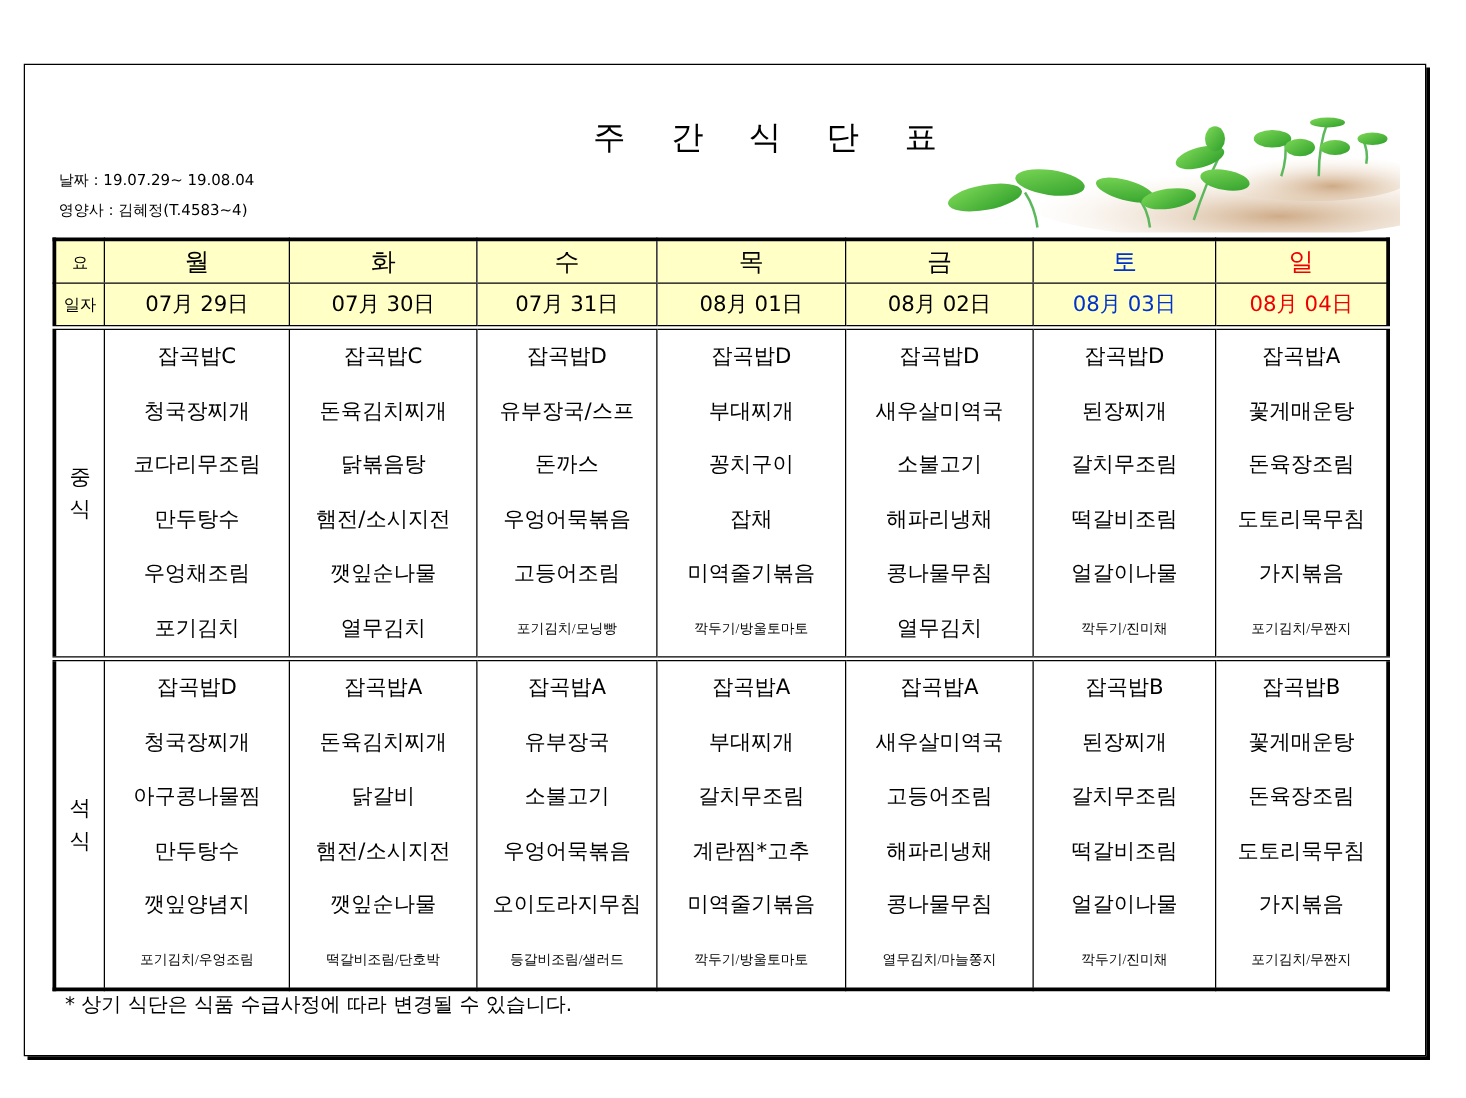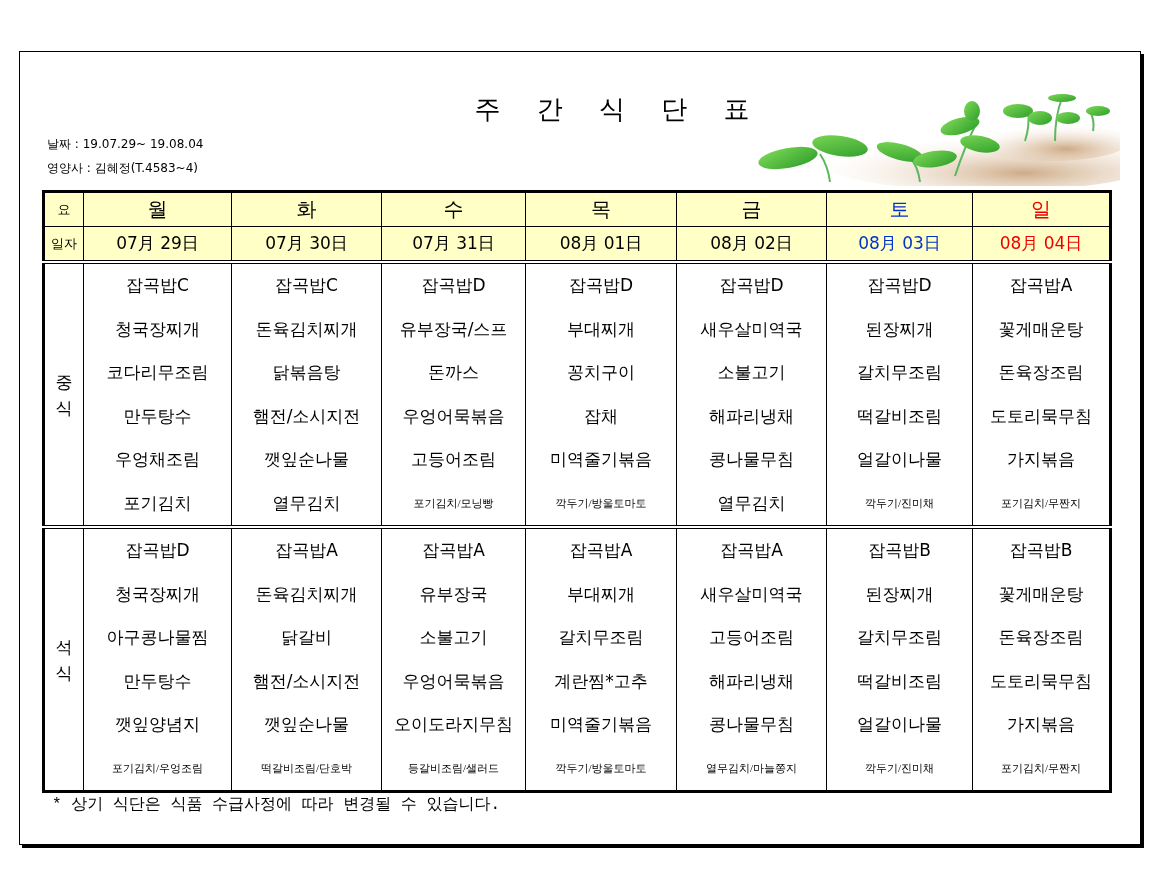--- a/index.html
+++ b/index.html
@@ -22,21 +22,21 @@
   tr.hdr td { background:#ffffc6; height:33px; border-bottom:1px solid #000; font-size:20px; }
   tr.dates td { background:#ffffc6; height:33px; font-size:17px; border-bottom:4px double #000;margin-left:26px; }
   tr.hdr td.lbl, tr.dates td.lbl { font-size:13px; }
   td.sat { color:#0033cc; }
   td.sun { color:#ee0000; }
   tr.meal td { vertical-align:top; }
   tr.lunch td { border-bottom:4px double #000; }
   td.mealname { vertical-align:middle !important; font-size:17px; line-height:26px; }
   .dish { height:43.5px; line-height:43.5px; font-size:17px; }
   .dish.small { font-size:11px;font-family:Liberation Serif, serif; }
-  .footnote { position:absolute; left:52px; top:794px; font-size:16px;font-family:Liberation Mono, monospace; }
+  .footnote { position:absolute; left:52px; top:794px; font-size:16px; }
 </style>
 </head>
 <body>
 
 <div class="frame"></div>
 
 <div class="title">주 간 식 단 표</div>
 <div class="meta date">날짜 : 19.07.29~ 19.08.04</div>
 <div class="meta diet">영양사 : 김혜정(T.4583~4)</div>
 

